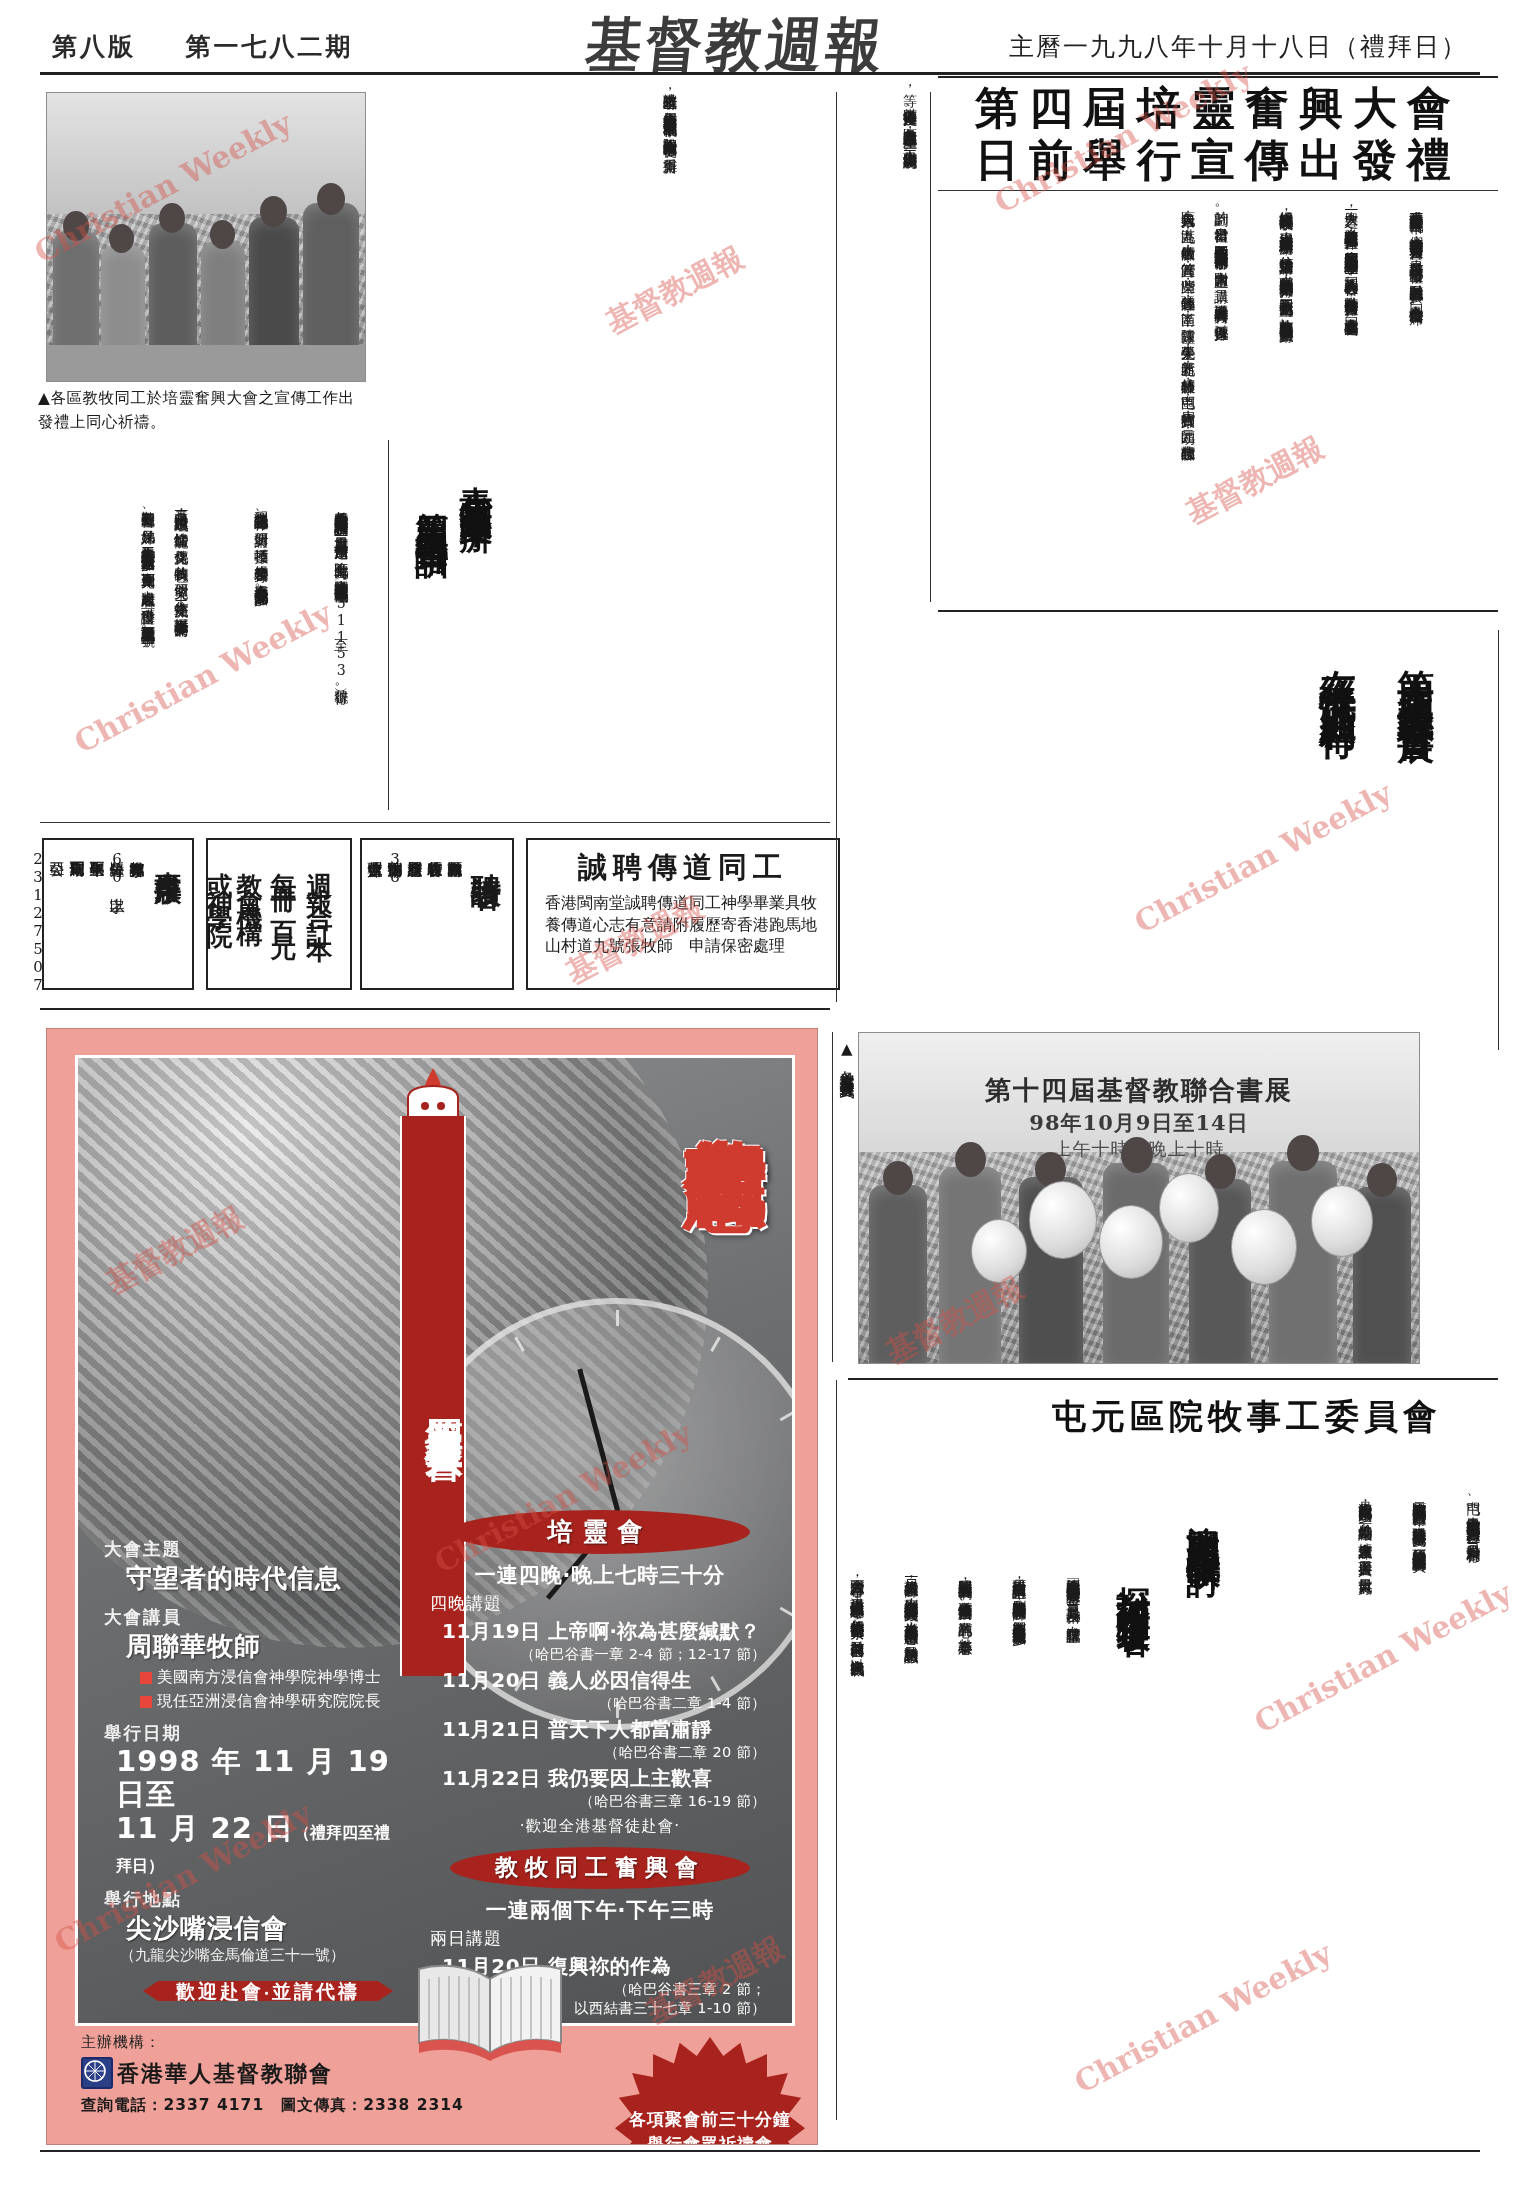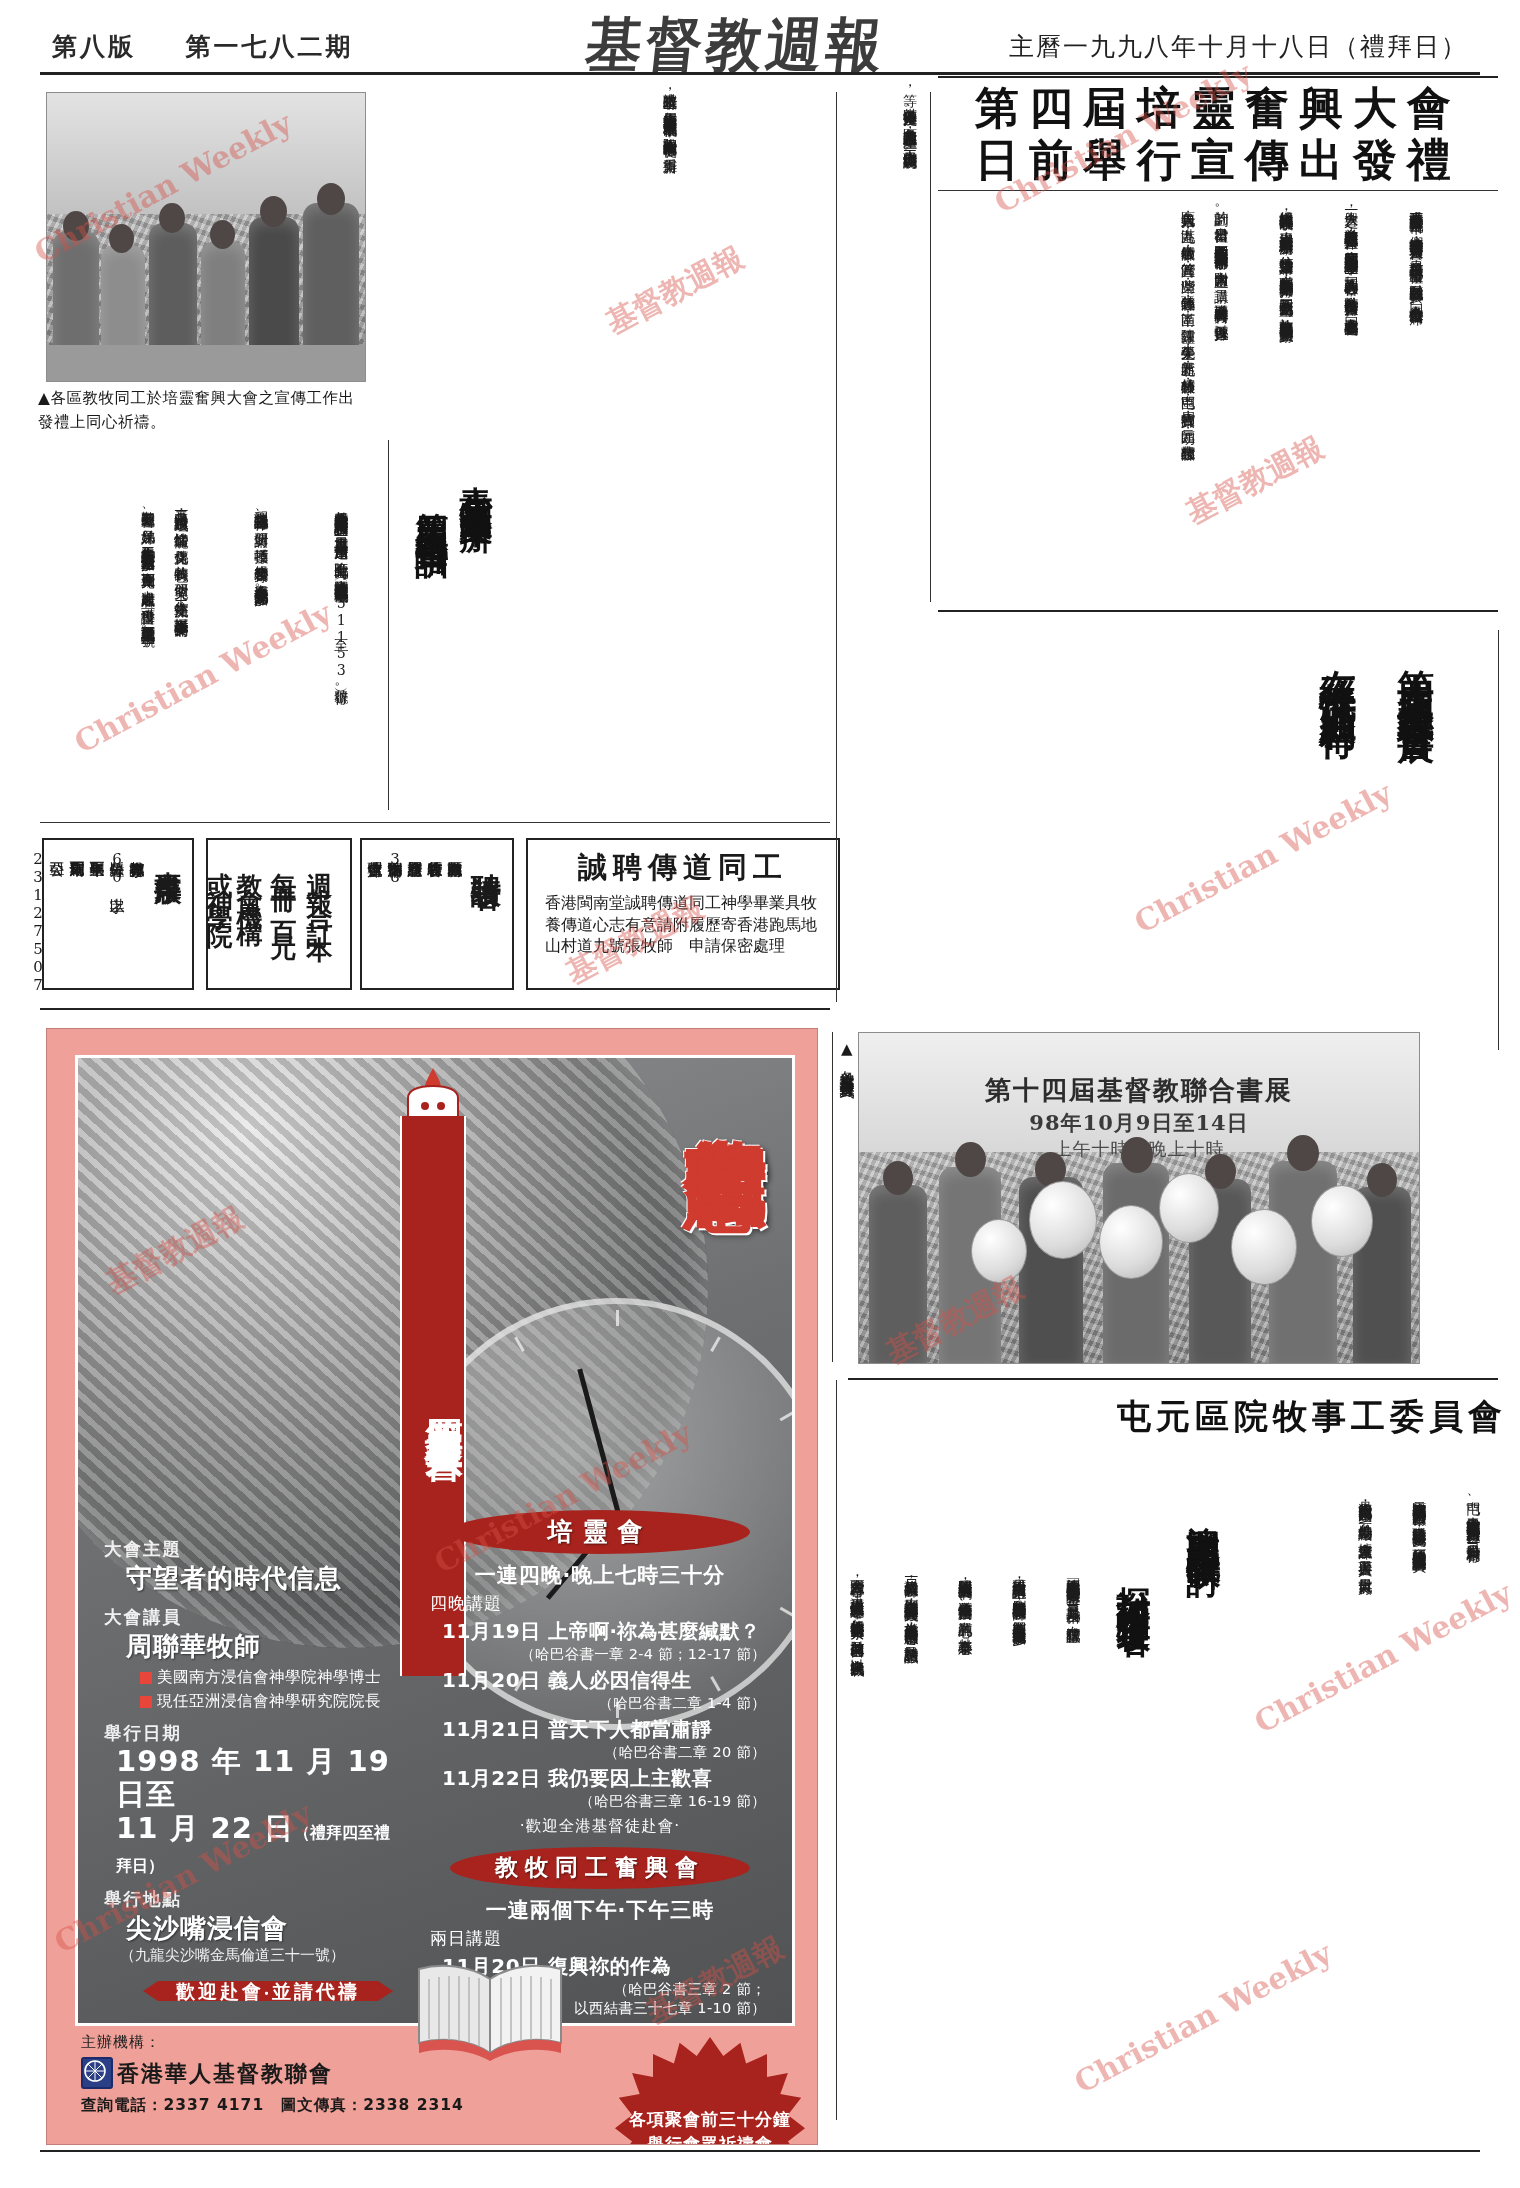--- a/index.html
+++ b/index.html
@@ -246,21 +246,21 @@
     <div class="balloon" style="left:170px;top:148px;width:66px;height:76px;"></div>
     <div class="balloon" style="left:240px;top:172px;width:62px;height:72px;"></div>
     <div class="balloon" style="left:300px;top:140px;width:58px;height:68px;"></div>
     <div class="balloon" style="left:372px;top:176px;width:64px;height:74px;"></div>
     <div class="balloon" style="left:452px;top:152px;width:60px;height:70px;"></div>
     <div class="balloon" style="left:112px;top:186px;width:54px;height:62px;"></div>
   </div>
   <div class="vtext" style="position:absolute;left:838px;top:1040px;height:300px;font-size:15px;letter-spacing:1px;">▲各主禮嘉賓為書展主持剪綵儀式。</div>
   <div class="vline" style="left:832px;top:1032px;height:330px;"></div>
 
-  <div style="position:absolute;left:1067px;top:1396px;width:440px;text-align:right;">
+  <div style="position:absolute;left:1002px;top:1396px;width:440px;text-align:right;">
     <div class="hl" style="font-size:34px;letter-spacing:5px;line-height:1.22;">屯元區院牧事工委員會</div>
   </div>
   <div class="vcol" style="left:1462px;top:1490px;height:620px;position:absolute;">屯門、青山及博愛醫院院牧事工委員會舉辦之第六屆步行籌款，已於十月十一日順利舉行。</div>
   <div class="vcol" style="left:1408px;top:1490px;height:620px;position:absolute;">元朗區醫院院牧事工委員會舉辦的第六屆步行籌款，現時該會已籌得款項逾二萬多元，所得款項將撥作院牧事工及醫院探訪服務經費。</div>
   <div class="vcol" style="left:1354px;top:1490px;height:620px;position:absolute;">是次步行籌款由屯門大興公園起步，至伯公坳為終點站，據該會主席表示，參與者逾二百人，當日天氣良好。</div>
 
   <div style="position:absolute;left:1186px;top:1500px;height:430px;">
     <div class="vtext hl" style="font-size:34px;letter-spacing:4px;height:430px;">澳門聖經學院教牧研討</div>
   </div>
   <div style="position:absolute;left:1116px;top:1560px;height:400px;">

